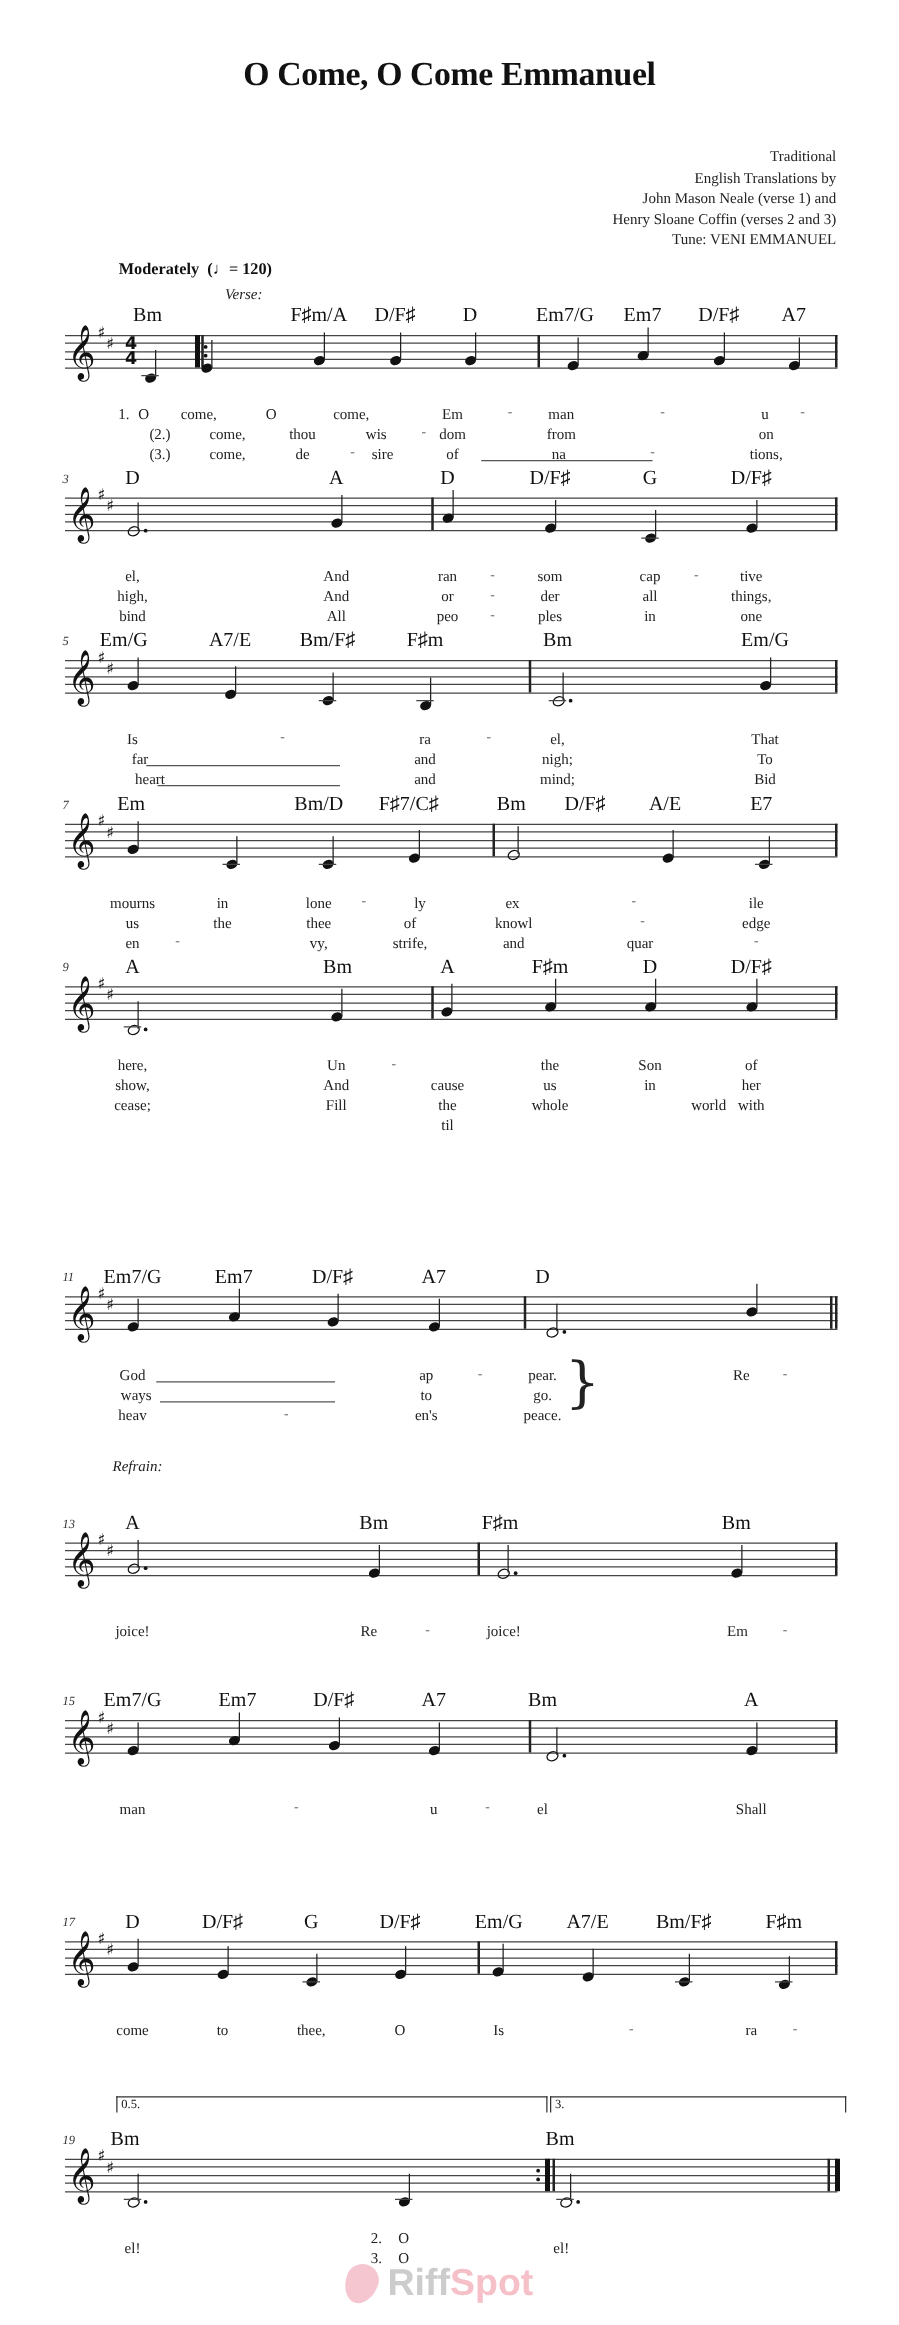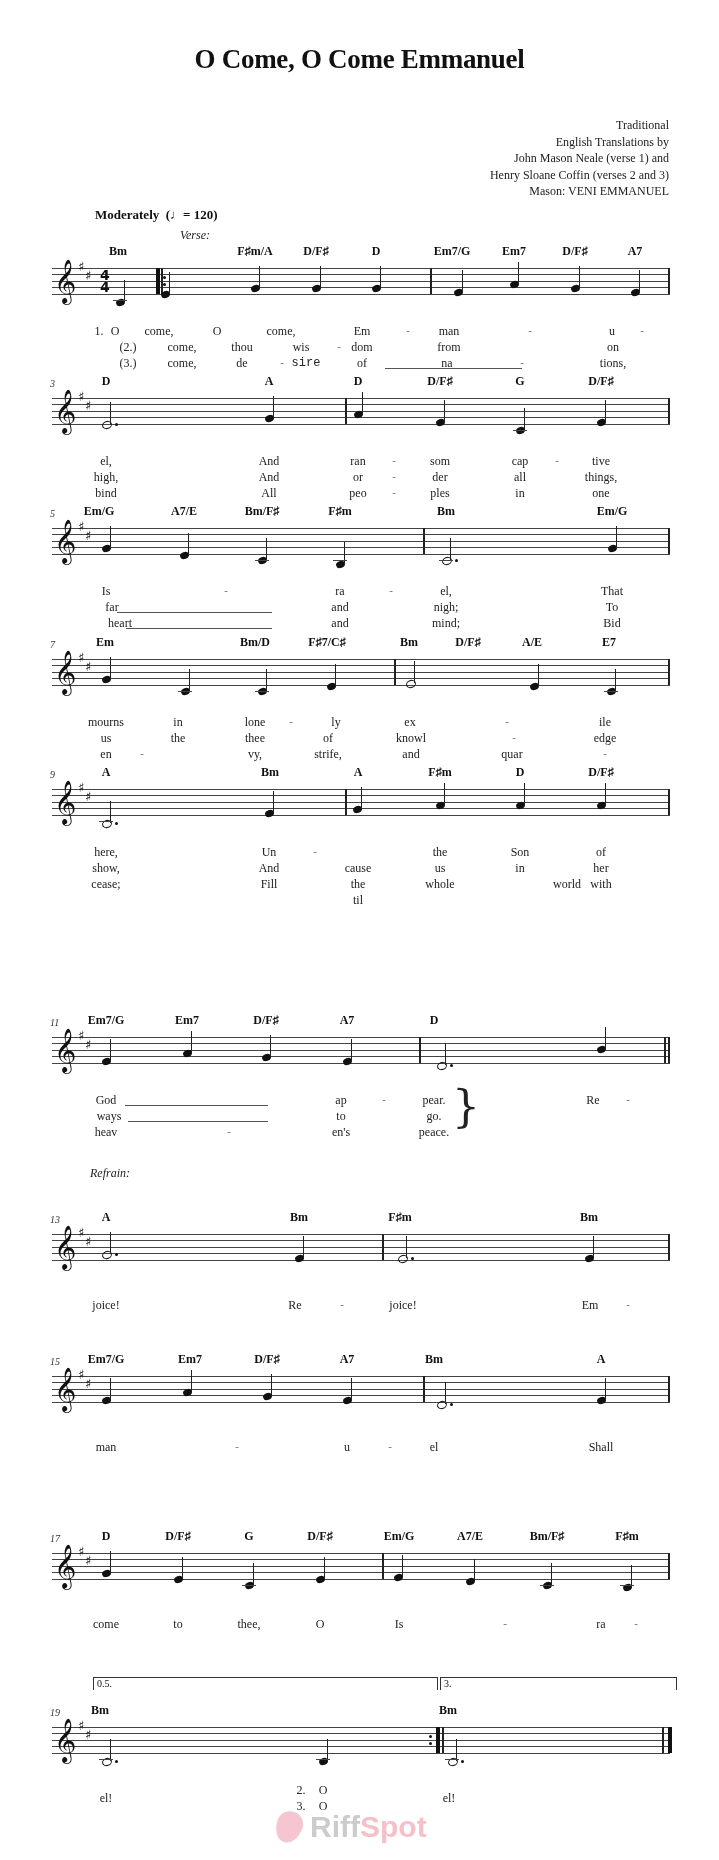--- a/index.html
+++ b/index.html
@@ -8,21 +8,21 @@
   .title { position: absolute; top: 44px; left: 0; width: 719px; text-align: center;
            font-size: 27px; font-weight: bold; letter-spacing: -0.3px; }
   .credits { position: absolute; top: 117px; right: 50px; text-align: right;
              font-size: 12px; line-height: 16.5px; color: #222; }
   .tempo { position: absolute; top: 207px; left: 95px; font-size: 13px; font-weight: bold; }
   .tempo .note { font-weight: normal; }
   .section-label { position: absolute; font-size: 12px; font-style: italic; color: #222; }
 
   .system { position: absolute; left: 52px; width: 618px; height: 130px; }
   .measure-num { position: absolute; left: 0; font-size: 10px; font-style: italic; color: #333; }
-  .chord { position: absolute; font-size: 12px; font-weight: bold; transform: translateX(-50%); white-space: nowrap; }
+  .chord { position: absolute; font-size: 16px; font-weight: normal; transform: translateX(-50%); white-space: nowrap; }
   .staff { position: absolute; left: 0; width: 618px; height: 26px; }
   .staff-line { position: absolute; left: 0; right: 0; height: 1px; background: #444; }
   .barline { position: absolute; width: 1.5px; background: #222; }
   .barline.thick { width: 4px; background: #111; }
   .clef { position: absolute; left: 2px; font-size: 38px; line-height: 38px; font-family: "DejaVu Sans", sans-serif; }
   .keysig { position: absolute; font-size: 13px; font-family: "DejaVu Sans", sans-serif; font-weight: bold; }
   .timesig { position: absolute; font-size: 14px; font-weight: bold; line-height: 12px; text-align: center; font-family: "DejaVu Sans", sans-serif; }
   .notehead { position: absolute; width: 9px; height: 7px; border-radius: 50%; background: #111;
               transform: rotate(-20deg); }
   .notehead.half { background: transparent; border: 1.5px solid #111; width: 8px; height: 6px; }
@@ -44,21 +44,21 @@
 </style>
 </head>
 <body>
 
 <div class="title">O Come, O Come Emmanuel</div>
 <div class="credits">
   <div>Traditional</div>
   <div>English Translations by</div>
   <div>John Mason Neale (verse 1) and</div>
   <div>Henry Sloane Coffin (verses 2 and 3)</div>
-  <div>Mason: VENI EMMANUEL</div>
+  <div>Tune: VENI EMMANUEL</div>
 </div>
 <div class="tempo">
   <span>Moderately</span>
   <span>&nbsp;</span><span>(</span><span class="note">♩</span><span>= 120</span><span>)</span>
 </div>
 <div class="section-label" style="top:228px; left:180px;">Verse:</div>
 
 <div id="score">
     <div class="system" style="top: 228px; left: 0px; width: 719px; height: 150px;">
       <div class="chord" style="top: 16px; left: 118px;">Bm</div>
@@ -126,21 +126,21 @@
       <div class="lyric" style="top: 112px; left: 242px;">thou</div>
       <div class="lyric" style="top: 112px; left: 301px;">wis</div>
       <div class="hyph" style="top: 112px; left: 339px;">-</div>
       <div class="lyric" style="top: 112px; left: 362px;">dom</div>
       <div class="lyric" style="top: 112px; left: 449px;">from</div>
       <div class="lyric" style="top: 112px; left: 613px;">on</div>
       <div class="lyric" style="top: 128px; left: 128px;">(3.)</div>
       <div class="lyric" style="top: 128px; left: 182px;">come,</div>
       <div class="lyric" style="top: 128px; left: 242px;">de</div>
       <div class="hyph" style="top: 128px; left: 282px;">-</div>
-      <div class="lyric" style="top: 128px; left: 306px; font-family: Liberation Mono, monospace;">sire</div>
+      <div class="lyric" style="top: 128px; left: 306px;">sire</div>
       <div class="lyric" style="top: 128px; left: 362px;">of</div>
       <div class="lyric" style="top: 128px; left: 447px;">na</div>
       <div class="hyph" style="top: 128px; left: 522px;">-</div>
       <div class="lyric" style="top: 128px; left: 613px;">tions,</div>
       <div class="extender" style="top: 140px; left: 385px; width: 137px;"></div>
     </div>
     <div class="system" style="top: 358px; left: 0px; width: 719px; height: 150px;">
       <div class="measure-num" style="top: 20px; left: 50px;">3</div>
       <div class="chord" style="top: 16px; left: 106px;">D</div>
       <div class="chord" style="top: 16px; left: 269px;">A</div>

